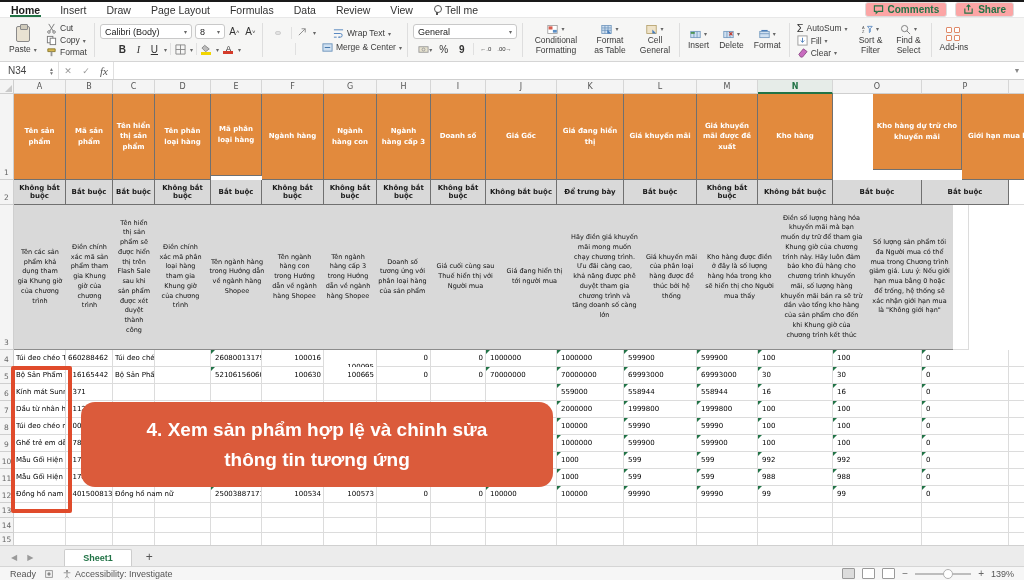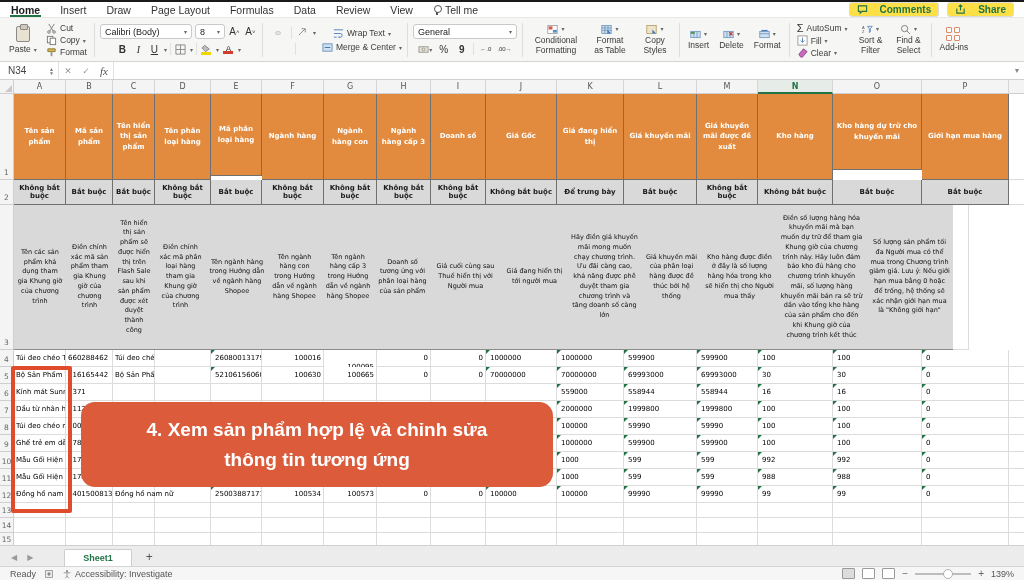--- a/index.html
+++ b/index.html
@@ -11,21 +11,21 @@
   
   .menubar { height:16px; background:#ffffff; display:flex; align-items:center; padding:0 10px; font-size:10.5px; color:#333; border-bottom:1px solid #e8e8e8; }
   .menu-tabs { display:flex; align-items:center; gap:18px; height:100%; }
   .mtab { display:flex; align-items:center; gap:4px; height:100%; cursor:default; padding:0 1px; position:relative; }
   .mtab.active { font-weight:bold; color:#1c1c1c; }
   .mtab.active::after { content:""; position:absolute; left:0; right:0; bottom:0; height:2px; background:var(--excel-green); }
   .bulb { width:8px; height:10px; display:inline-block; position:relative; }
   .bulb::before { content:""; position:absolute; top:0; left:1px; width:6px; height:6px; border:1px solid #555; border-radius:50%; }
   .bulb::after { content:""; position:absolute; bottom:0; left:3px; width:2px; height:3px; background:#555; }
   .menu-right { margin-left:auto; display:flex; align-items:center; gap:8px; }
-  .pill { display:flex; align-items:center; gap:12px; border:1px solid #dcdcdc; border-radius:3px; padding:1px 7px; color:var(--excel-green); font-weight:bold; font-size:10px; background:#fde047; }
+  .pill { display:flex; align-items:center; gap:4px; border:1px solid #dcdcdc; border-radius:3px; padding:1px 7px; color:var(--excel-green); font-weight:bold; font-size:10px; background:#fca5a5; }
 
   
   .ribbon { height:44px; background:#f6f6f5; border-bottom:1px solid #d5d5d5; display:flex; align-items:stretch; padding:3px 6px 2px 6px; font-size:8.5px; color:#3a3a3a; }
   .rb-sep { width:1px; background:#dedede; margin:2px 5px; }
   .rb-group { display:flex; align-items:center; gap:4px; }
   .arrow { font-size:6px; color:#666; }
   .paste-btn { display:flex; flex-direction:column; align-items:center; justify-content:center; width:34px; gap:2px; }
   .clip { width:14px; height:16px; border:1px solid #8a8a8a; border-radius:2px; background:#e9e2d2; position:relative; }
   .clip::before { content:""; position:absolute; top:-3px; left:3px; width:6px; height:4px; border:1px solid #8a8a8a; background:#cfcabb; border-radius:1px; }
   .small-stack { display:flex; flex-direction:column; justify-content:center; gap:1px; }
@@ -314,21 +314,21 @@
       <span class="lab">Format as Table</span>
     </div>
     <div class="bigbtn" style="width:38px">
       <span class="rowline">
           <svg class="ic" viewBox="0 0 14 12">
             <rect x="1" y="1" width="12" height="10" fill="#efe3c8" stroke="#b09a62"></rect>
             <path d="M8 6l5 5h-5z" fill="#4a7ebb"></path>
           </svg>
           <span class="arrow">▾</span>
         </span>
-      <span class="lab">Copy Styles</span>
+      <span class="lab">Cell General</span>
     </div>
   </div>
   <div class="rb-sep"></div>
 
   <div class="rb-group">
     <div class="bigbtn">
       <span class="rowline">
           <svg class="ic" viewBox="0 0 14 12">
             <rect x="1" y="2" width="12" height="8" fill="#cfe0f1" stroke="#6b93bb"></rect>
             <path d="M5 2v8M9 2v8" stroke="#6b93bb"></path>
@@ -467,21 +467,21 @@
       <div class="hcell" style="width: 51px; flex: 0 0 51px; height: 82px;">Mã phân loại hàng</div>
       <div class="hcell" style="width: 62px; flex: 0 0 62px; height: 86px;">Ngành hàng</div>
       <div class="hcell" style="width: 53px; flex: 0 0 53px; height: 86px;">Ngành hàng con</div>
       <div class="hcell" style="width: 54px; flex: 0 0 54px; height: 86px;">Ngành hàng cấp 3</div>
       <div class="hcell" style="width: 55px; flex: 0 0 55px; height: 86px;">Doanh số</div>
       <div class="hcell" style="width: 71px; flex: 0 0 71px; height: 86px;">Giá Gốc</div>
       <div class="hcell" style="width: 67px; flex: 0 0 67px; height: 86px;">Giá đang hiển thị</div>
       <div class="hcell" style="width: 73px; flex: 0 0 73px; height: 86px;">Giá khuyến mãi</div>
       <div class="hcell" style="width: 61px; flex: 0 0 61px; height: 86px;">Giá khuyến mãi được đề xuất</div>
       <div class="hcell" style="width: 75px; flex: 0 0 75px; height: 86px;">Kho hàng</div>
-      <div class="hcell" style="width: 89px; flex: 0 0 89px; height: 76px;">Kho hàng dự trữ cho khuyến mãi</div>
+      <div class="hcell" style="width: 89px; flex: 0 0 89px; height: 76px; margin-left: 40px;">Kho hàng dự trữ cho khuyến mãi</div>
       <div class="hcell" style="width: 87px; flex: 0 0 87px; height: 86px;">Giới hạn mua hàng</div>
       <div class="cell" style="width: 16px; flex: 0 0 16px; height: 86px;"></div>
     </div>
     <div class="grow" style="height: 25px;">
       <div class="rownum" style="width: 14px; flex: 0 0 14px; height: 25px;">2</div>
       <div class="rcell" style="width: 52px; flex: 0 0 52px; height: 25px;">Không bắt buộc</div>
       <div class="rcell" style="width: 47px; flex: 0 0 47px; height: 25px;">Bắt buộc</div>
       <div class="rcell" style="width: 42px; flex: 0 0 42px; height: 25px;">Bắt buộc</div>
       <div class="rcell" style="width: 56px; flex: 0 0 56px; height: 25px;">Không bắt buộc</div>
       <div class="rcell" style="width: 51px; flex: 0 0 51px; height: 25px;">Bắt buộc</div>

